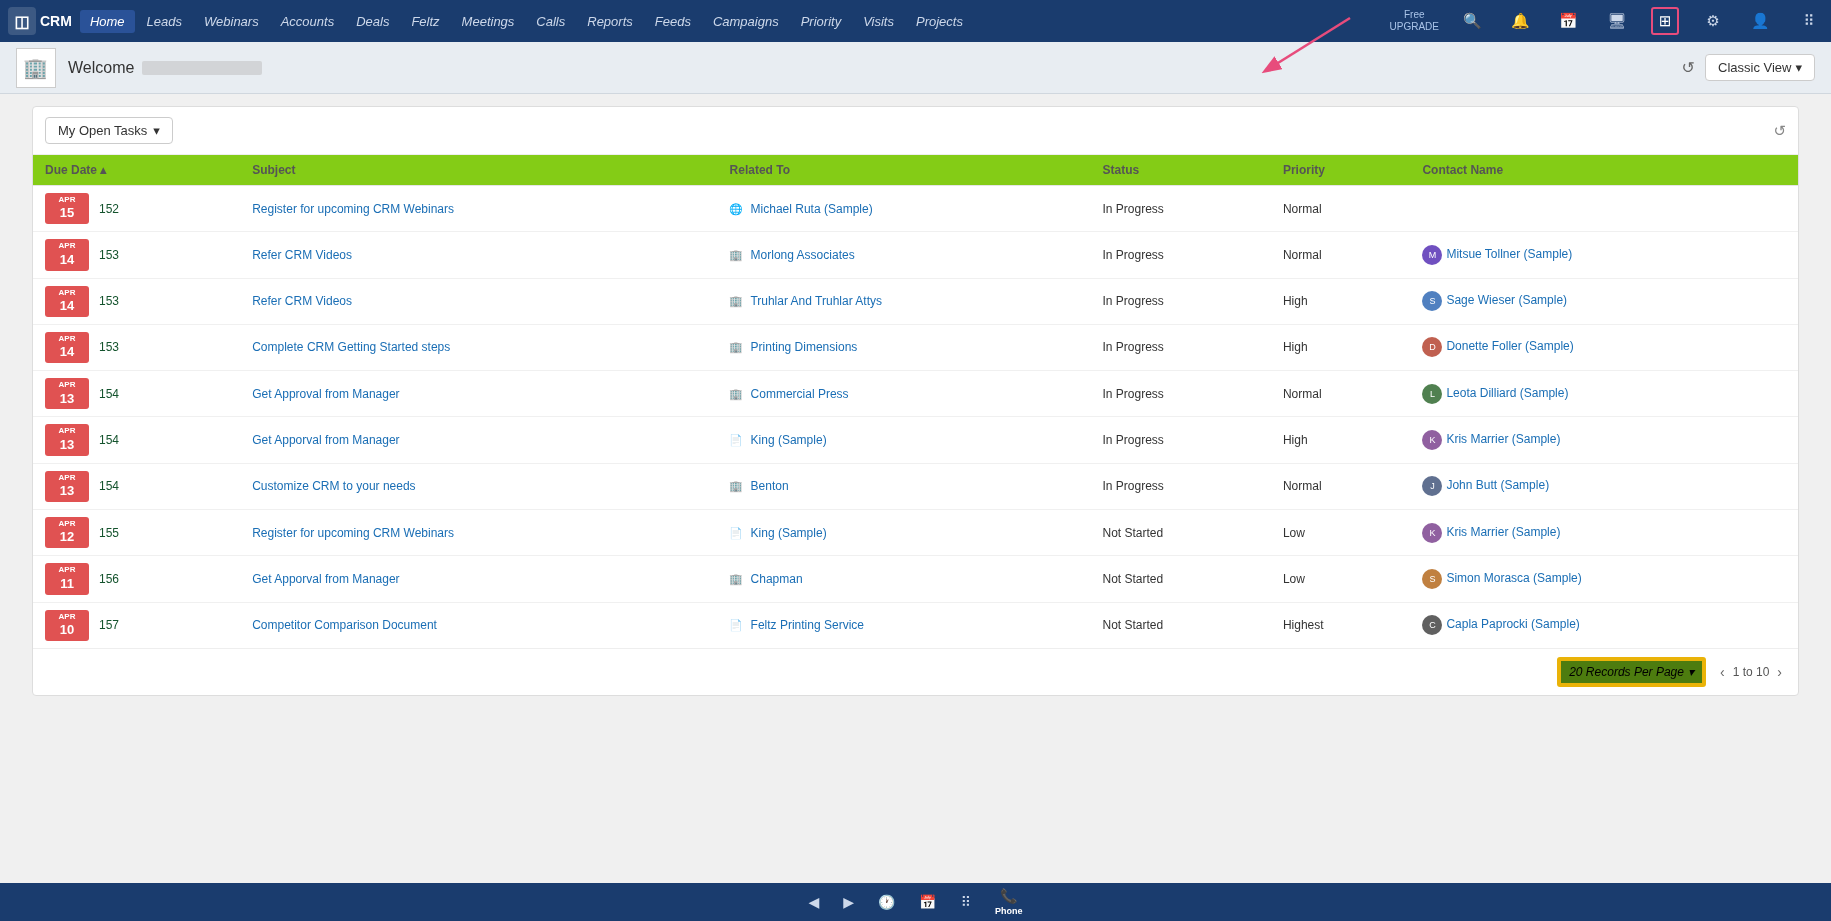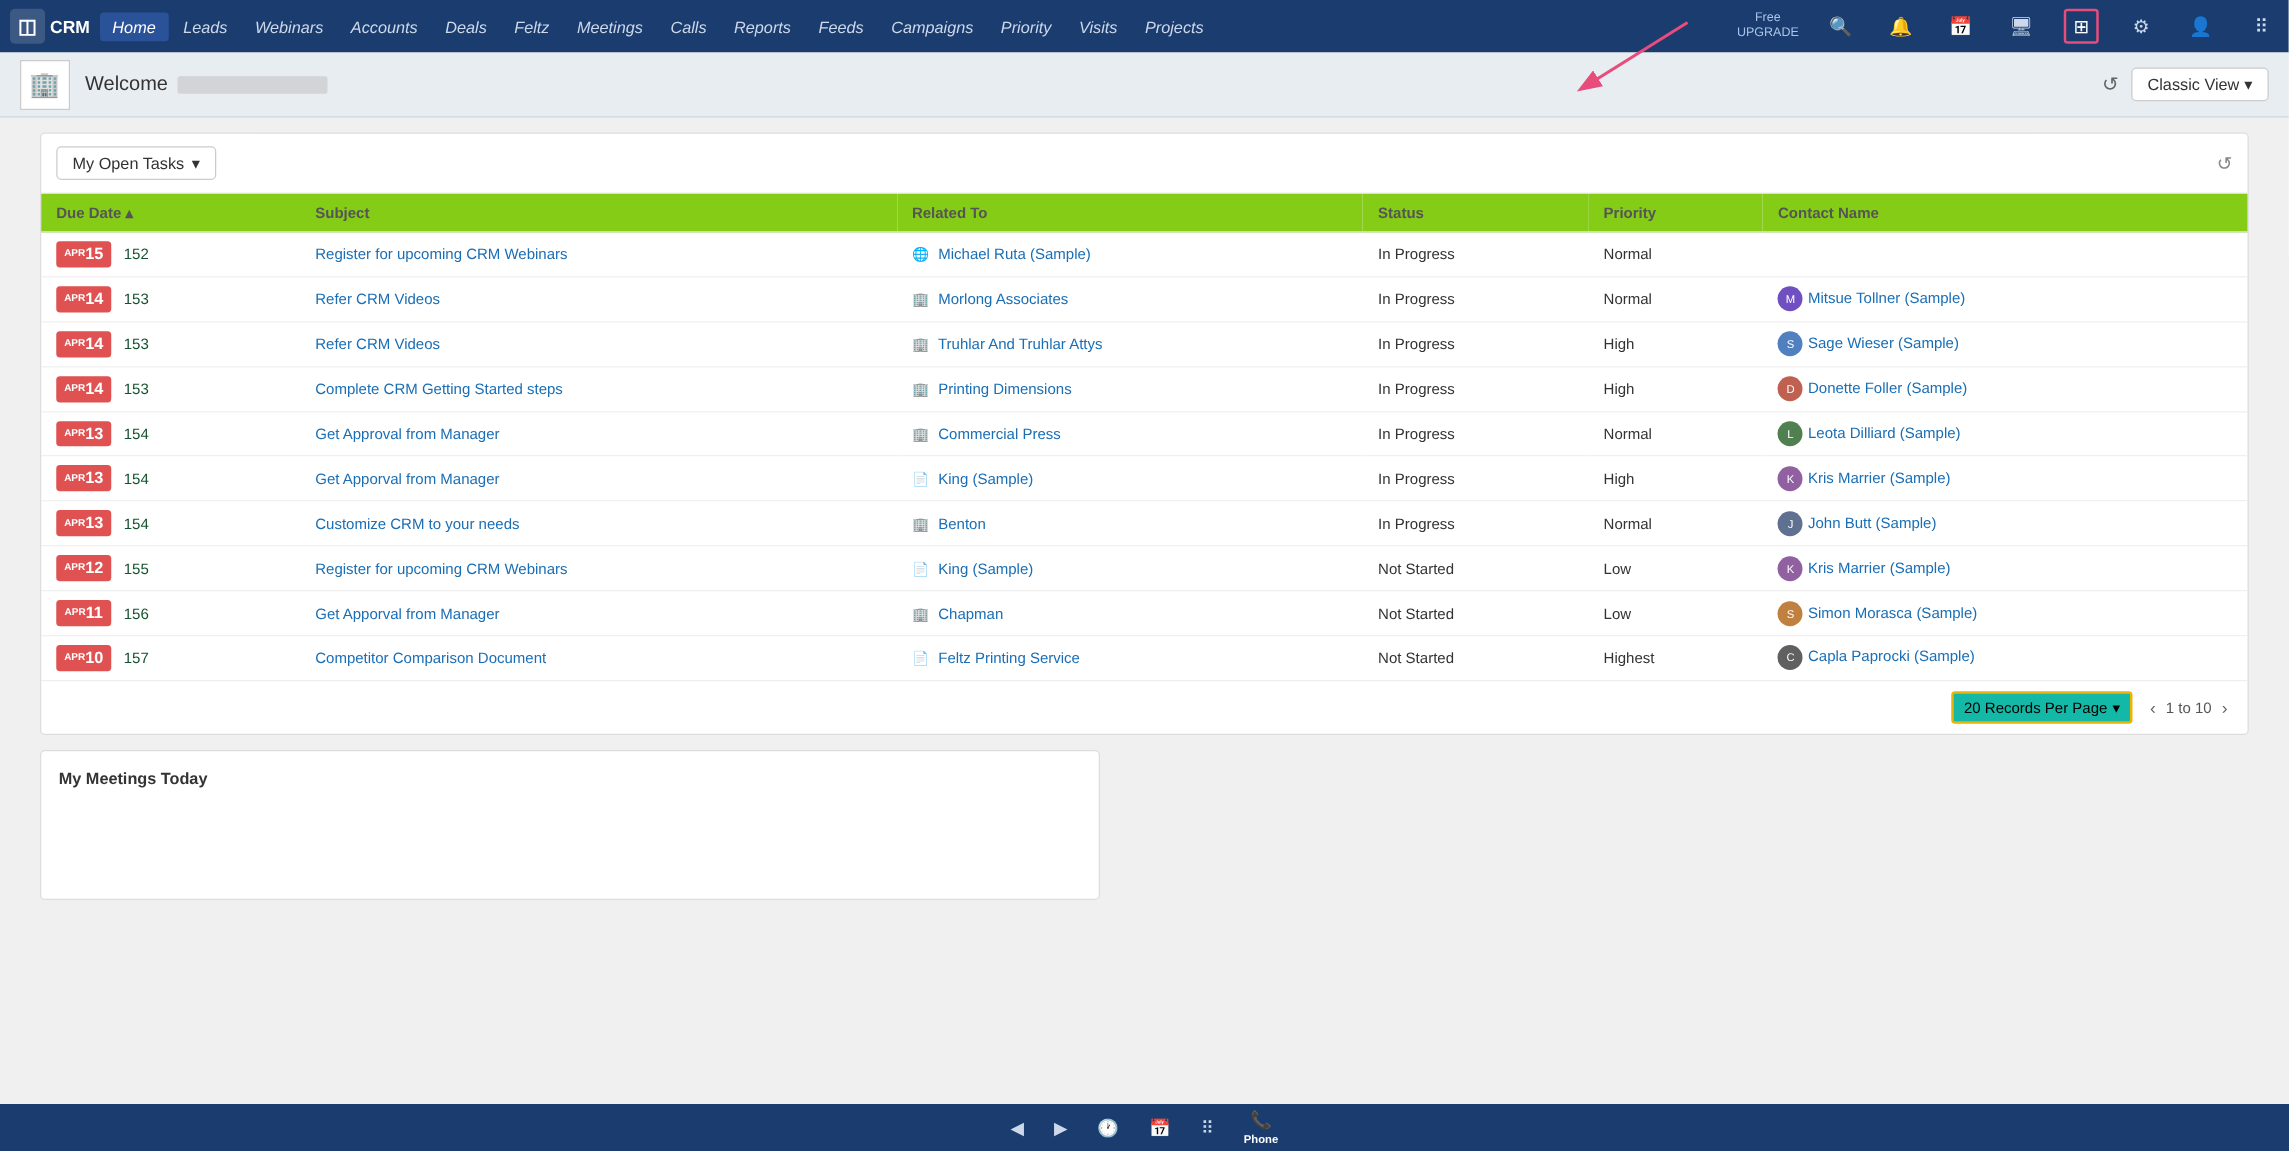--- a/index.html
+++ b/index.html
@@ -181,21 +181,21 @@
     .tasks-table td {
       padding: 7px 12px;
       border-bottom: 1px solid #f0f0f0;
       font-size: 12px;
       vertical-align: middle;
     }
     .tasks-table tr:last-child td { border-bottom: none; }
 
     .date-badge {
       display: inline-flex;
-      flex-direction: row;
+      flex-direction: column;
       align-items: center;
       justify-content: center;
       background: #e05252;
       color: #fff;
       border-radius: 3px;
       width: 44px;
       font-size: 9px;
       font-weight: bold;
       padding: 2px 4px;
       line-height: 1.3;
@@ -222,26 +222,27 @@
       padding: 8px 12px;
       border-top: 1px solid #eee;
       gap: 10px;
       font-size: 12px;
       color: #555;
     }
     .per-page-btn {
       display: flex;
       align-items: center;
       gap: 4px;
-      border: 2px solid #eab308;
-      background: #14b8a6;
+      border: 4px solid #eab308;
+      background: #4d7c0f;
       padding: 4px 8px;
       border-radius: 3px;
       cursor: pointer;
       font-size: 12px;
+      font-style: italic;
     }
     .page-nav { display: flex; align-items: center; gap: 4px; }
     .page-nav-btn {
       border: none; background: none; cursor: pointer; color: #666; font-size: 14px; padding: 2px 4px;
     }
     .page-info { font-size: 12px; color: #555; }
 
     
     .meetings-panel {
       background: #fff;
@@ -611,25 +612,20 @@
         <span>▾</span>
       </button>
       <div class="page-nav">
         <button class="page-nav-btn">‹</button>
         <span class="page-info">1 to 10</span>
         <button class="page-nav-btn">›</button>
       </div>
     </div>
   </div>
 
-  <div class="bottom-panels">
-    <div class="meetings-panel">
-      <h3>My Meetings Today</h3>
-    </div>
-  </div>
 
 </div>
 
 <div class="bottom-toolbar">
   <div class="bottom-btn">
     <span class="bottom-btn-icon">◀</span>
   </div>
   <div class="bottom-btn">
     <span class="bottom-btn-icon">▶</span>
   </div>

